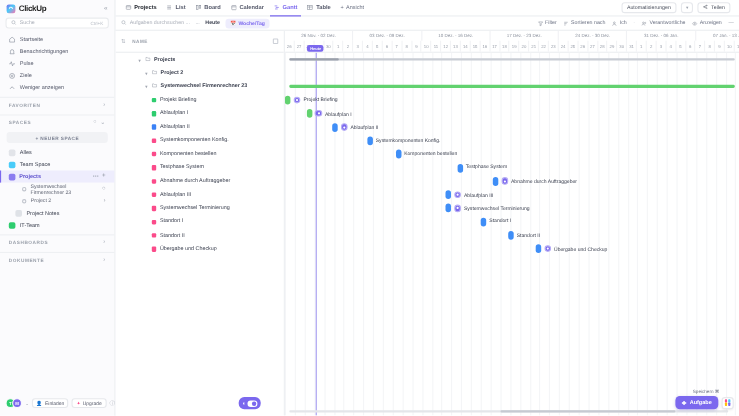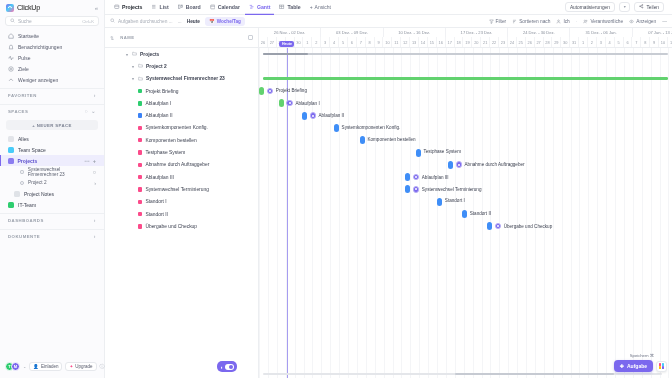--- a/index.html
+++ b/index.html
@@ -28,21 +28,21 @@
   .logo-mark {
     width: 8px; height: 8px; border-radius: 2px;
     background: linear-gradient(135deg,#7b68ee 0%,#49ccf9 45%,#fd71af 100%);
     position: relative;
   }
   .logo-mark::after {
     content:""; position:absolute; left:1.6px; top:2.2px;
     width:4.6px; height:3.4px; background:#fbfbfd;
     clip-path: polygon(50% 0,100% 55%,82% 72%,50% 35%,18% 72%,0 55%);
   }
-  .logo-text { font-size: 7.3px; font-weight: 400; letter-spacing: -0.3px; color:#1c1c1c; }
+  .logo-text { font-size: 7.3px; font-weight: 700; letter-spacing: -0.3px; color:#1c1c1c; }
   .sb-collapse { margin-left:auto; color:#9aa0ab; font-size:6px; }
 
   .sb-search {
     margin: 1px 5px 4px 5px; height: 10px;
     display: flex; align-items: center; gap: 3px;
     border: 1px solid #e9ebee; border-radius: 3px;
     background: #fff; padding: 0 4px;
   }
   .sb-search .ph { color: #a8adb7; font-size: 4.8px; flex: 1; }
   .sb-search .kbd { color: #b9bec7; font-size: 4.2px; }

